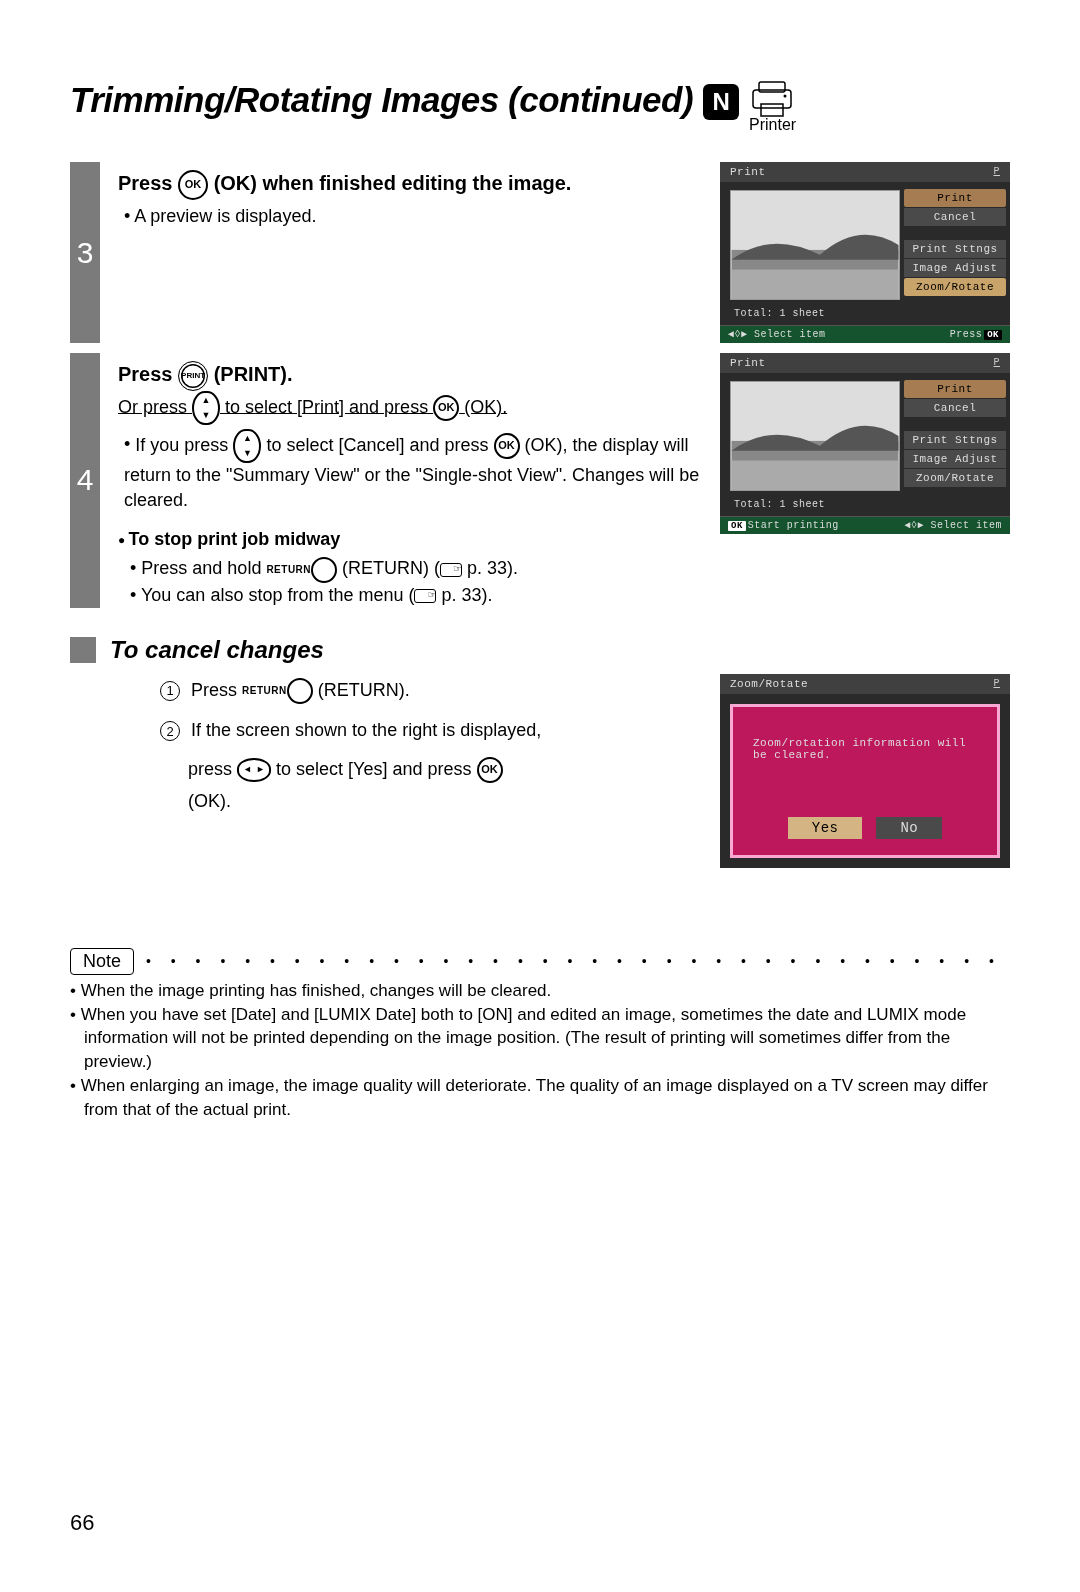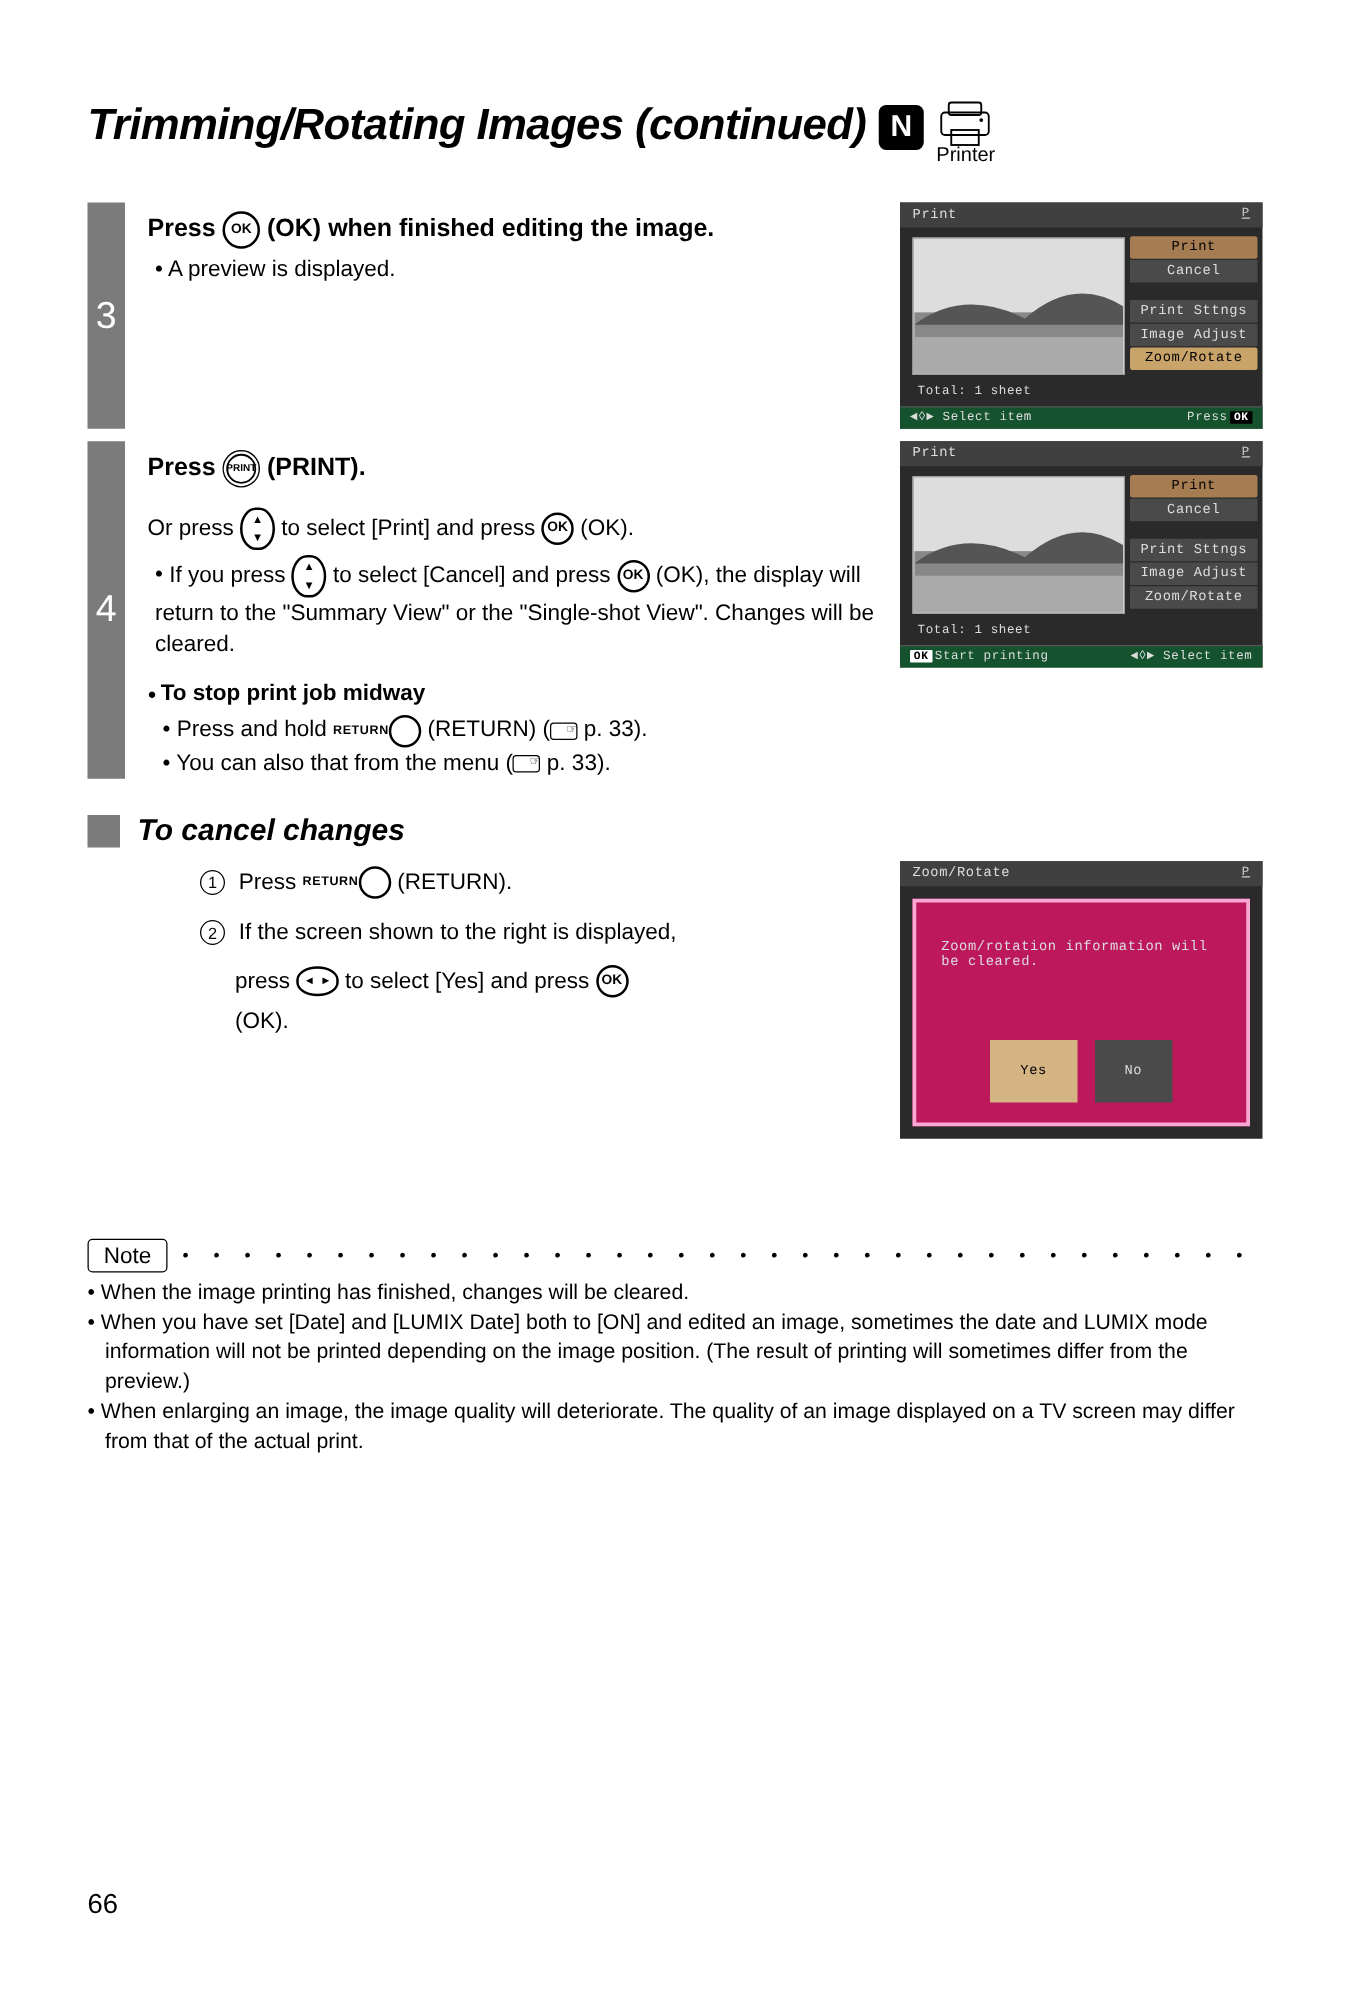--- a/index.html
+++ b/index.html
@@ -61,21 +61,21 @@
   .screen .preview { width:170px; height:110px; margin:8px 0 8px 10px; background:#e5e5e5; border:1px solid #999; display:flex; align-items:center; justify-content:center; overflow:hidden;}
   .screen .menu { flex:1; padding:6px 0; }
   .screen .menu div { padding:3px 8px; text-align:center; margin:1px 4px; }
   .screen .menu .btn-hl { background:#a67c52; color:#000; border-radius:2px; }
   .screen .menu .btn-n { background:#4a4a4a; }
   .screen .menu .gap { height:12px; background:none; }
   .screen .footerline { background:#14532d; padding:3px 8px; font-size:10px; display:flex; justify-content:space-between; border-top:1px solid #555;}
   .screen .total { padding:0 10px 6px 14px; font-size:10px; text-align:left;}
   .screen .dialog-body { padding:30px 20px 14px 20px; min-height:110px; }
   .screen .dialog-btns { display:flex; gap:14px; justify-content:center; padding-bottom:16px;}
-  .screen .dialog-btns div { padding:19px 24px; font-size:11px;}
+  .screen .dialog-btns div { padding:3px 24px; font-size:14px;}
   .screen .hl { background:#d4b483; color:#000;}
   .screen .nhl { background:#4a4a4a;}
   .okbox { display:inline-block; background:#fff; color:#000; padding:0 3px; font-size:9px; font-weight:bold; border-radius:1px; margin-right:2px;}
   .okbox-b { display:inline-block; background:#000; color:#fff; padding:0 3px; font-size:9px; font-weight:bold; border-radius:1px; margin-left:2px;}
   .p-icon { color:#ccc; font-size:10px; text-decoration:underline;}
   .note-row { display:flex; align-items:center; gap:12px; margin-top: 80px;}
   .note-box { border:1.5px solid #000; border-radius:4px; padding:2px 12px; font-size:18px;}
   .dots { flex:1; border:none; letter-spacing:8px; font-size:14px; overflow:hidden; white-space:nowrap;}
   .notes { font-size:17px; line-height:1.4; padding:4px 0 0 0;}
   .notes li { list-style:none; padding-left:14px; text-indent:-14px;}
@@ -150,21 +150,21 @@
 </div>
 
 <div class="row">
   <div class="stepnum">4</div>
   <div class="stepbody">
     <div class="head">
       <span>Press </span>
       <span class="btn-circle dbl" style="font-size:8px;">PRINT</span>
       <span> (PRINT).</span>
     </div>
-    <div style="margin-top:16px;">
+    <div style="margin-top:0;text-decoration:underline;">
       <span>Or press </span>
       <span class="btn-updown">
           <span>▲</span>
           <span>▼</span>
         </span>
       <span> to select [Print] and press </span>
       <span class="btn-circle small">OK</span>
       <span> (OK).</span>
     </div>
     <ul class="sub">
@@ -184,21 +184,21 @@
       <ul style="padding-left:12px;">
         <li>
           <span>Press and hold </span>
           <span class="return-stack">
               <span class="return-label">RETURN</span>
               <span class="btn-return"></span>
             </span>
           <span> (RETURN) (</span><span class="ref-icon"></span><span> p. 33).</span>
         </li>
         <li>
-          <span>You can also that from the menu (</span><span class="ref-icon"></span><span> p. 33).</span>
+          <span>You can also stop from the menu (</span><span class="ref-icon"></span><span> p. 33).</span>
         </li>
       </ul>
     </div>
   </div>
 
   <div class="screen" style="align-self:flex-start;">
     <div class="top">
         <span>Print</span>
         <span class="p-icon">P</span>
       </div>

